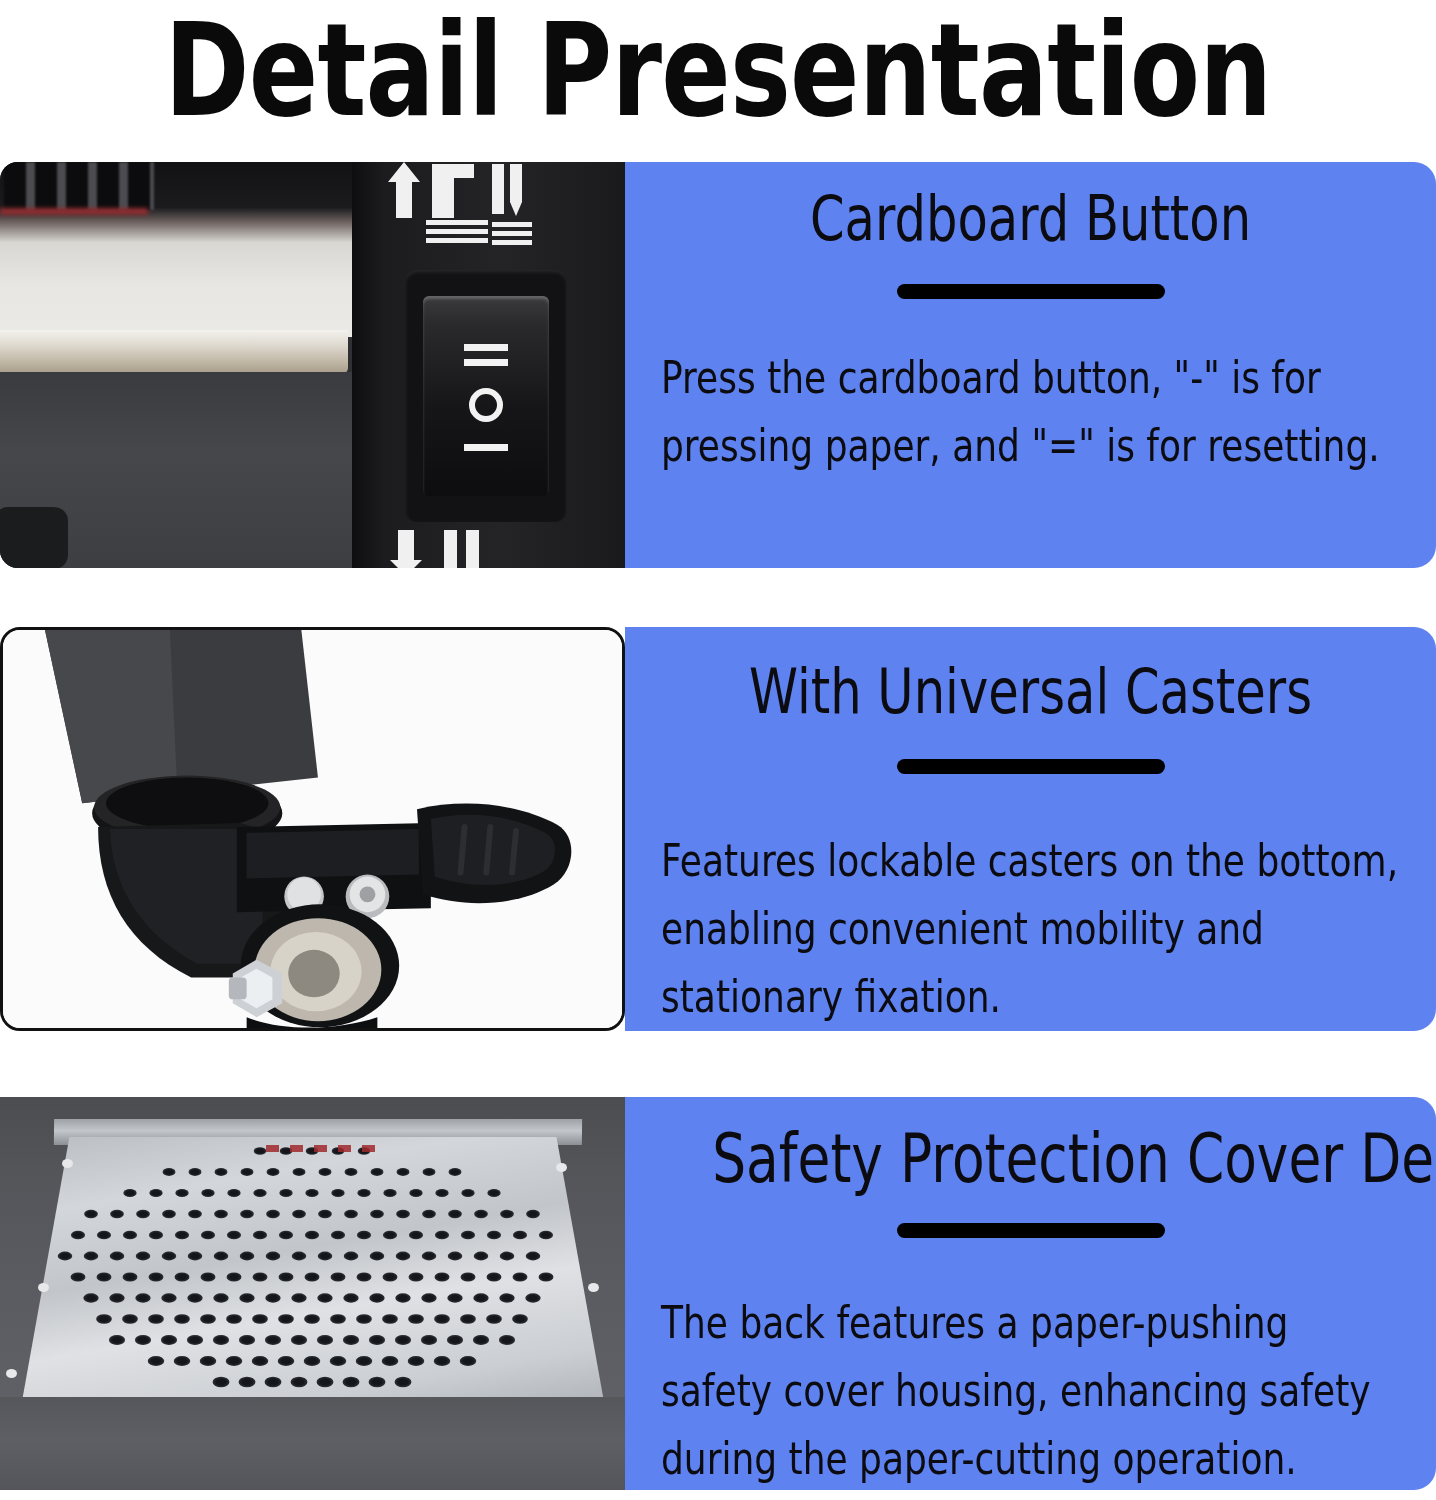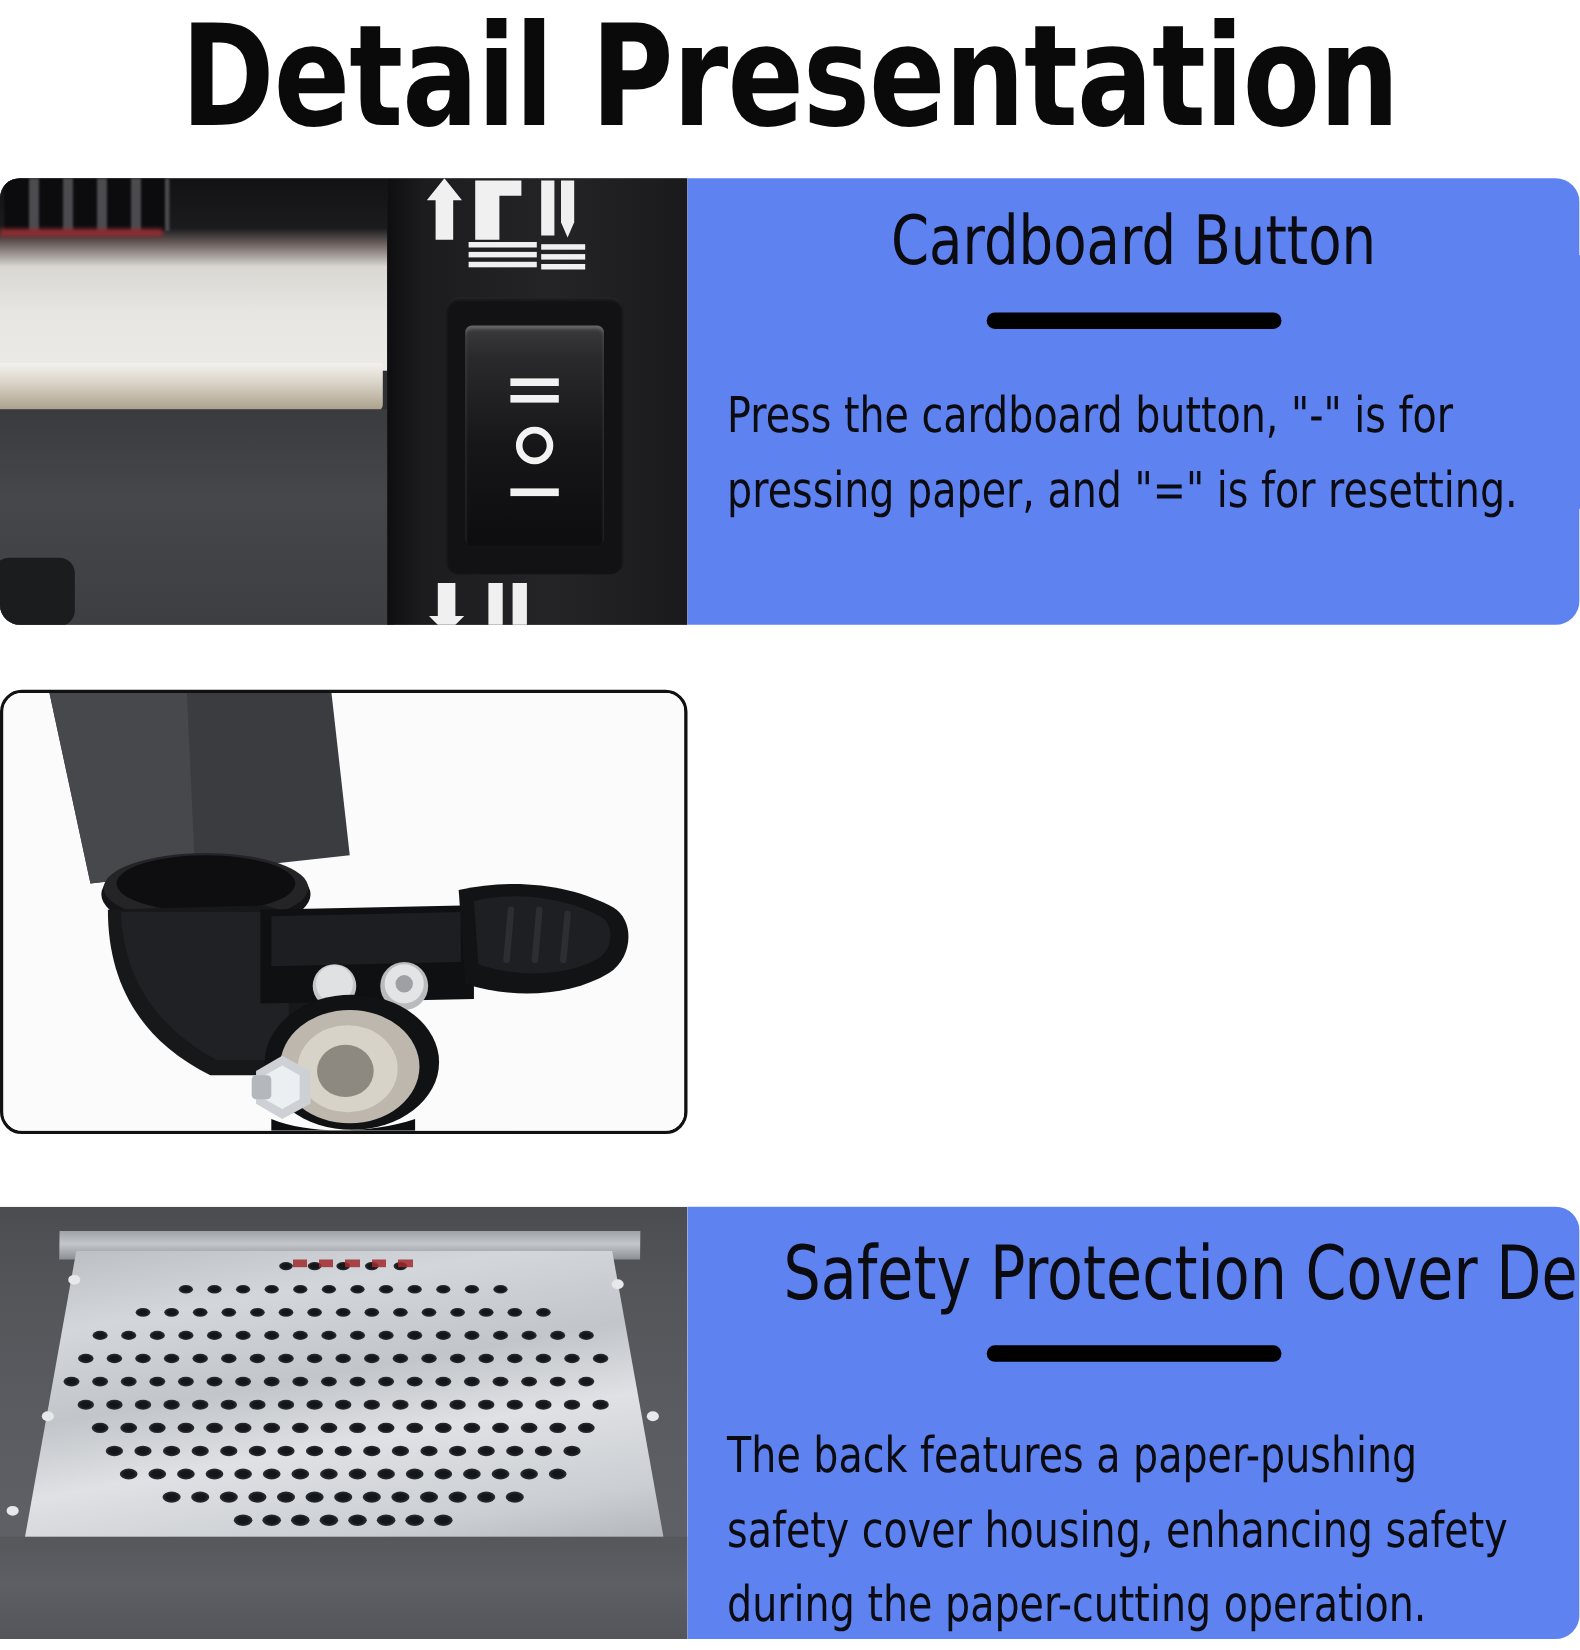--- a/index.html
+++ b/index.html
@@ -296,20 +296,25 @@
         <ellipse cx="314" cy="348" rx="26" ry="24" fill="#8d8980"></ellipse>
 
         <path d="M232 348 L256 334 L282 348 L282 378 L256 392 L232 378 Z" fill="#cdd1d5"></path>
         <path d="M240 352 L256 343 L272 352 L272 374 L256 383 L240 374 Z" fill="#eceff2"></path>
         <rect x="228" y="352" width="18" height="22" rx="4" fill="#b4b8bd"></rect>
 
         <path d="M246 392 C280 406 336 406 378 392 L378 404 L246 404 Z" fill="#0d0e10"></path>
       </svg>
     </div>
 
+    <div class="panel" id="panel-2">
+      <h2 class="panel-heading" id="heading-2">With Universal Casters</h2>
+      <div class="panel-divider" id="divider-2"></div>
+      <p class="panel-body" id="body-2">Features lockable casters on the bottom, enabling convenient mobility and stationary fixation.</p>
+    </div>
   </section>
 
   <section class="feature-row" id="row-3">
 
     <div class="photo" id="photo-3">
       <div class="sc-bg"></div>
       <div class="sc-topbar"></div>
       <div class="sc-plate"></div>
       <svg class="sc-holes" viewBox="0 0 594 265">
         <defs>

